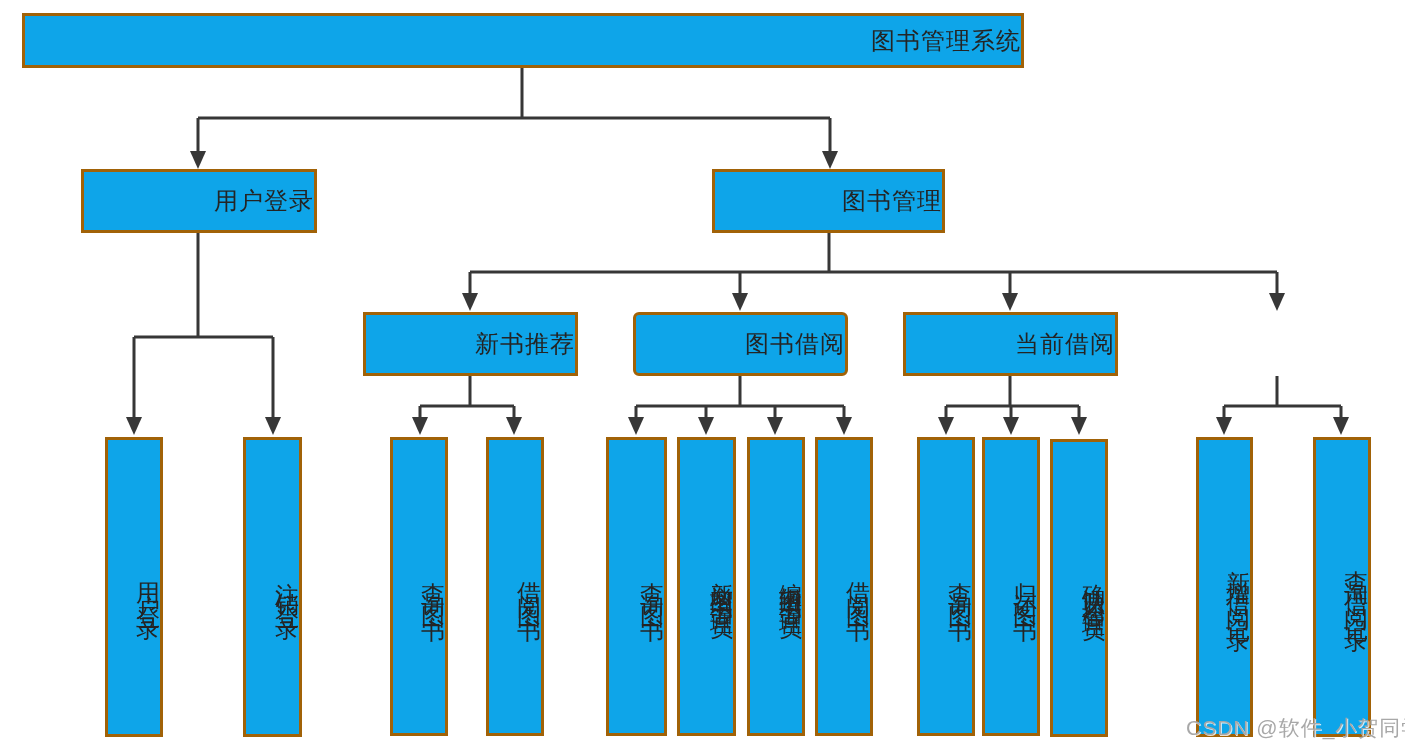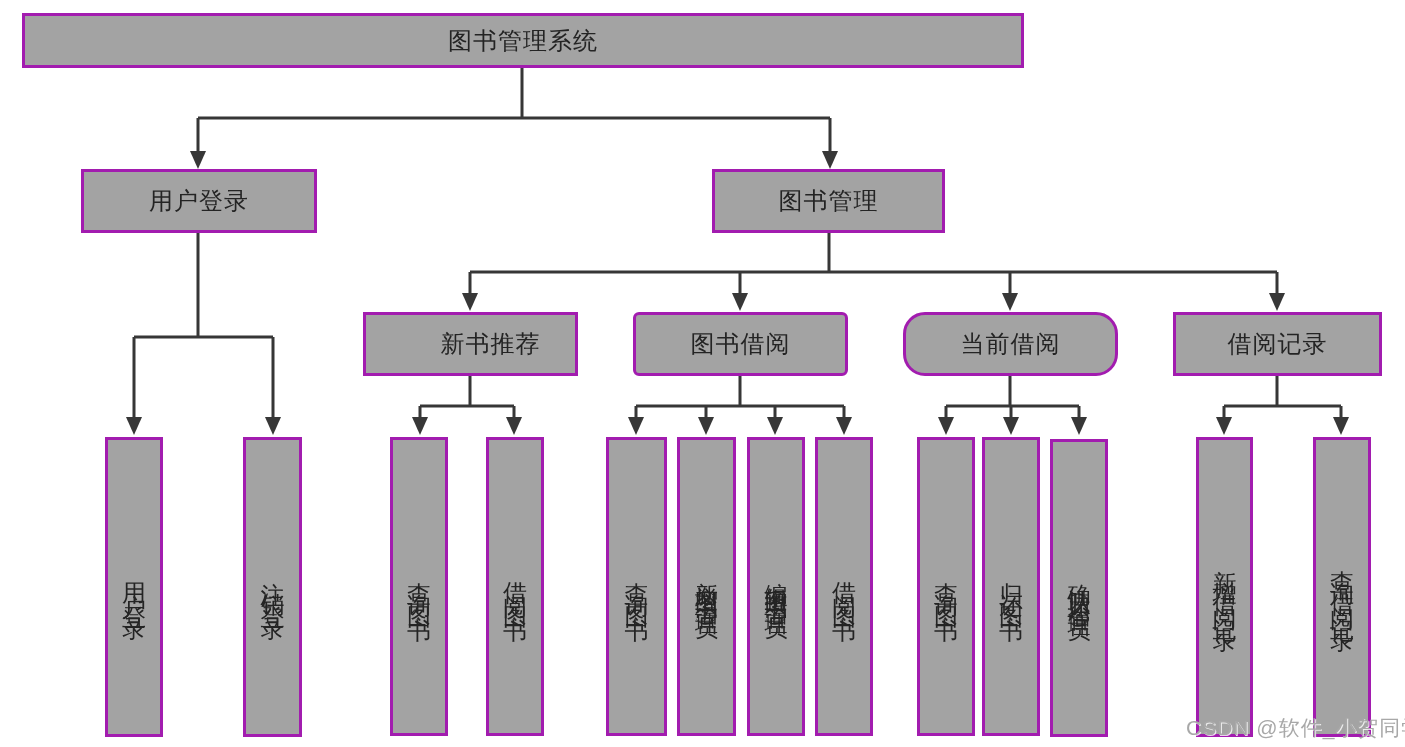--- a/index.html
+++ b/index.html
@@ -17,25 +17,25 @@
   }
   svg.wires {
     position: absolute;
     left: 0;
     top: 0;
     z-index: 1;
   }
   .node {
     position: absolute;
     box-sizing: border-box;
-    background: #a3a3a3;
-    border: 3px solid #a21caf;
+    background: #0ea5e9;
+    border: 3px solid #a16207;
     display: flex;
     align-items: center;
-    justify-content: center;
+    justify-content: flex-end;
     color: #242424;
     z-index: 2;
   }
   .h-node {
     font-size: 24px;
     letter-spacing: 1px;
     white-space: nowrap;
   }
   .v-node .vtext {
     writing-mode: vertical-rl;
@@ -115,25 +115,22 @@
   <div class="node h-node" style="left:712px; top:169px; width:233px; height:64px;">
     <span>图书管理</span>
   </div>
 
   <div class="node h-node" style="left:363px; top:312px; width:215px; height:64px;padding-left:40px;">
     <span>新书推荐</span>
   </div>
   <div class="node h-node" style="left:633px; top:312px; width:215px; height:64px;border-radius:6px;">
     <span>图书借阅</span>
   </div>
-  <div class="node h-node" style="left:903px; top:312px; width:215px; height:64px;border-radius:22px;">
+  <div class="node h-node" style="left:903px; top:312px; width:215px; height:64px;">
     <span>当前借阅</span>
-  </div>
-  <div class="node h-node" style="left:1173px; top:312px; width:209px; height:64px;">
-    <span>借阅记录</span>
   </div>
 
   <div class="node v-node" style="left:105px; top:437px; width:58px; height:300px;">
     <span class="vtext">用户登录</span>
   </div>
   <div class="node v-node" style="left:243px; top:437px; width:59px; height:300px;">
     <span class="vtext">注销登录</span>
   </div>
 
   <div class="node v-node" style="left:390px; top:437px; width:58px; height:299px;">

